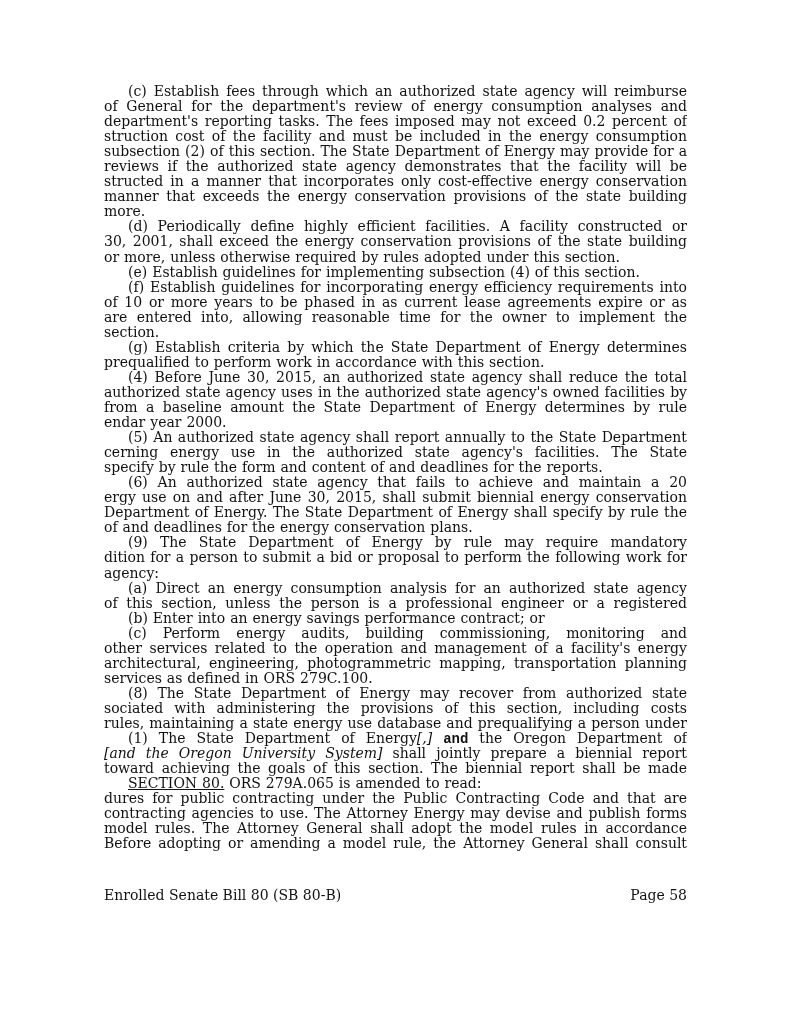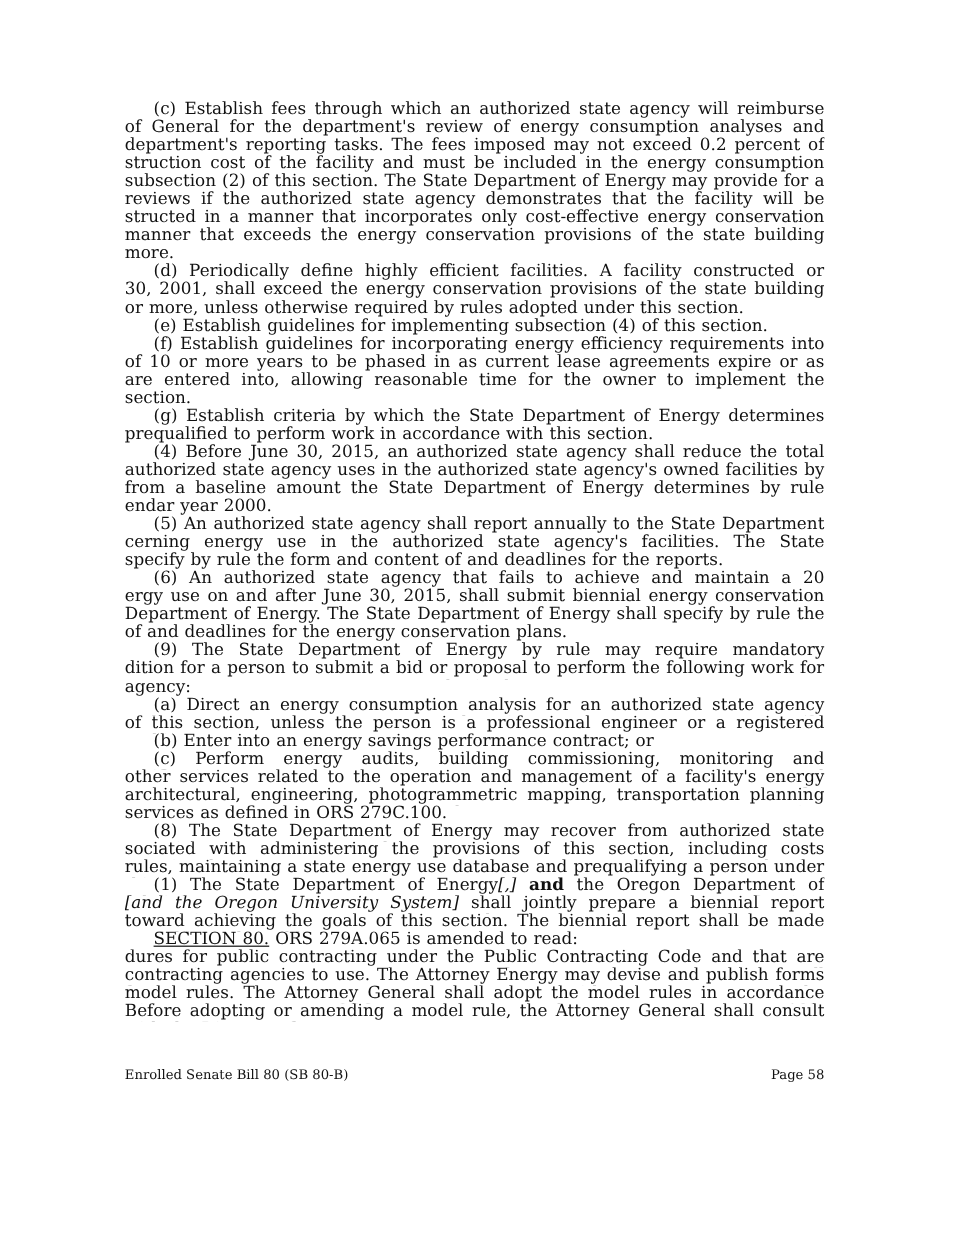--- a/index.html
+++ b/index.html
@@ -33,31 +33,31 @@
     word-spacing: 0.5px;
     white-space: normal;
   }
   .line.para-end {
     text-align-last: left;
   }
   .line.indent {
     text-indent: 24px;
   }
   .seg-n { }
-  .seg-b { font-weight: bold; }
+  .seg-b { font-weight: bold; font-family: Liberation Mono, monospace; }
   .seg-i { font-style: italic; }
   .seg-bu { font-weight: normal; text-decoration: underline; }
   .footer {
     position: absolute;
     left: 104px;
     right: 113px;
     top: 888px;
     display: flex;
     justify-content: space-between;
-    font-size: 11px;
+    font-size: 14px;
     line-height: 15px;
   }
 </style>
 </head>
 <body>
 
 <div class="page">
 
   <div class="body-text">
       <div class="line indent">(c) Establish fees through which an authorized state agency will reimburse the State Department</div>

